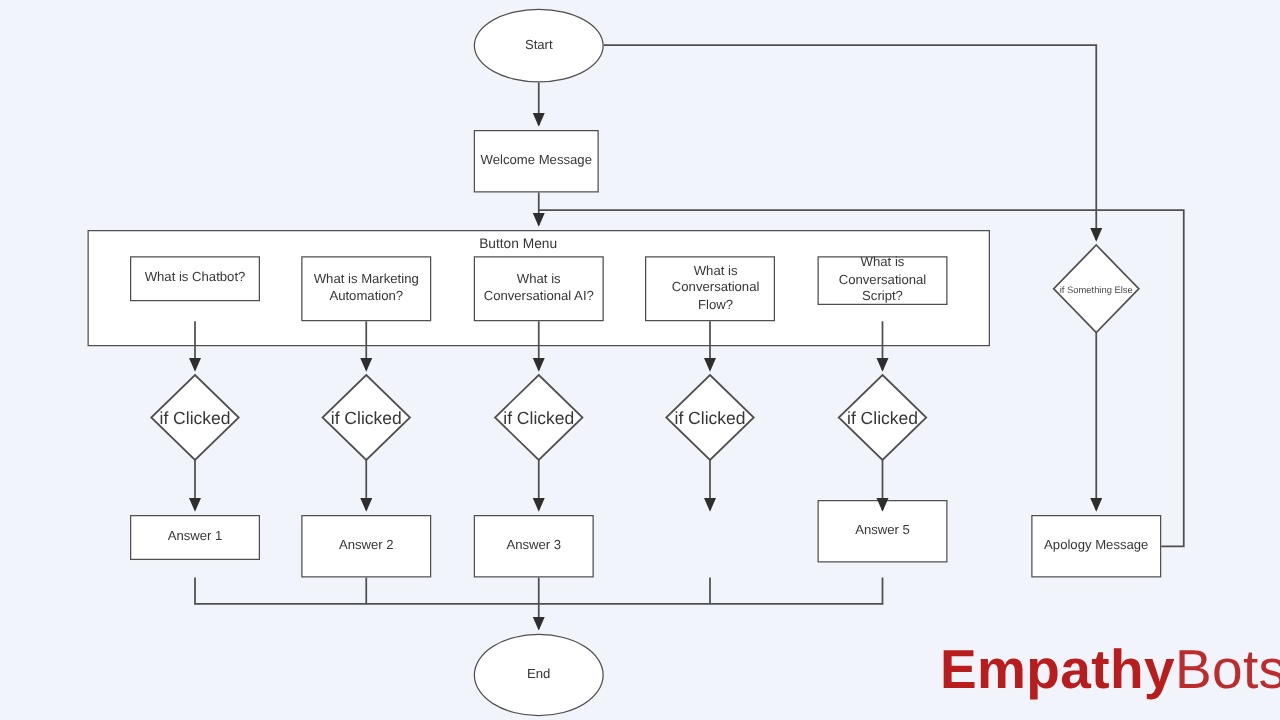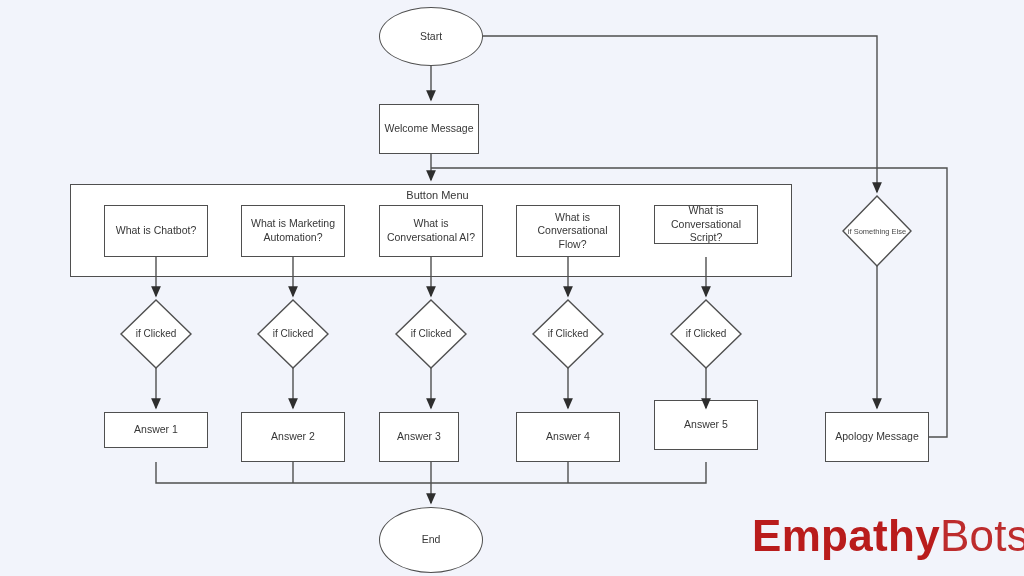--- a/index.html
+++ b/index.html
@@ -18,21 +18,21 @@
   .ellipse{border-radius:50%;}
   .container-box{
     position:absolute;background:#ffffff;border:1px solid #4f4f4f;
     box-sizing:border-box;
   }
   .container-label{
     position:absolute;text-align:center;font-size:11px;line-height:13px;
   }
   .diamond-label{
     position:absolute;display:flex;align-items:center;justify-content:center;
-    text-align:center;font-size:10px;line-height:1.2;
+    text-align:center;font-size:14px;line-height:1.2;
   }
   .diamond-label.small{font-size:7.5px;color:#4a4a4a;}
   svg.wires{position:absolute;left:0;top:0;pointer-events:none;}
   .wire{fill:none;stroke:#4f4f4f;stroke-width:1.4;}
   .shape{fill:#ffffff;stroke:#4f4f4f;stroke-width:1.4;}
   .logo{
     position:absolute;left:752px;top:514px;height:44px;
     font-size:44px;line-height:44px;color:#b91c1c;white-space:nowrap;
     letter-spacing:0.3px;
   }
@@ -47,23 +47,23 @@
   <div class="container-box" style="left:70px;top:184px;width:722px;height:93px;"></div>
 
   <div class="node ellipse" style="left:379px;top:7px;width:104px;height:59px;">
       <span>Start</span>
     </div>
 
   <div class="node" style="left:379px;top:104px;width:100px;height:50px;">
       <span>Welcome Message</span>
     </div>
 
-  <div class="container-label" style="left:85px;top:189px;width:705px;"><span>Button Menu</span></div>
+  <div class="container-label" style="left:62px;top:189px;width:705px;"><span>Button Menu</span></div>
 
-  <div class="node" style="left:104px;top:205px;width:104px;height:52px;">
+  <div class="node" style="left:104px;top:205px;width:104px;height:36px;">
       <span>What is Chatbot?</span>
     </div>
   <div class="node" style="left:241px;top:205px;width:104px;height:52px;">
       <span>What is Marketing Automation?</span>
     </div>
   <div class="node" style="left:379px;top:205px;width:104px;height:52px;">
       <span>What is Conversational AI?</span>
     </div>
   <div class="node" style="left:516px;top:205px;width:104px;height:52px;padding-left:12px;">
       <span>What is Conversational Flow?</span>
@@ -71,25 +71,22 @@
   <div class="node" style="left:654px;top:205px;width:104px;height:39px;">
       <span>What is Conversational Script?</span>
     </div>
 
   <div class="node" style="left:104px;top:412px;width:104px;height:36px;">
       <span>Answer 1</span>
     </div>
   <div class="node" style="left:241px;top:412px;width:104px;height:50px;">
       <span>Answer 2</span>
     </div>
-  <div class="node" style="left:379px;top:412px;width:80px;height:50px;">
+  <div class="node" style="left:379px;top:412px;width:96px;height:50px;">
       <span>Answer 3</span>
-    </div>
-  <div class="node" style="left:516px;top:412px;width:104px;height:50px;">
-      <span>Answer 4</span>
     </div>
   <div class="node" style="left:654px;top:400px;width:104px;height:50px;">
       <span>Answer 5</span>
     </div>
 
   <div class="node ellipse" style="left:379px;top:507px;width:104px;height:66px;">
       <span>End</span>
     </div>
 
   <div class="node" style="left:825px;top:412px;width:104px;height:50px;">

